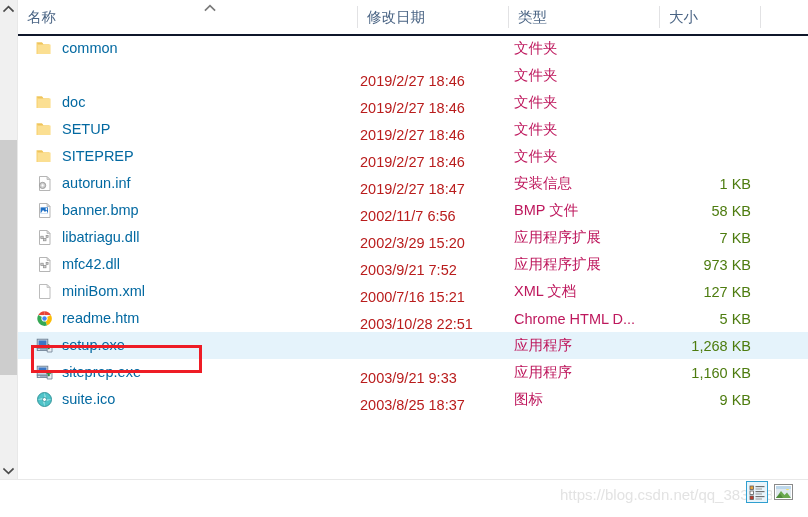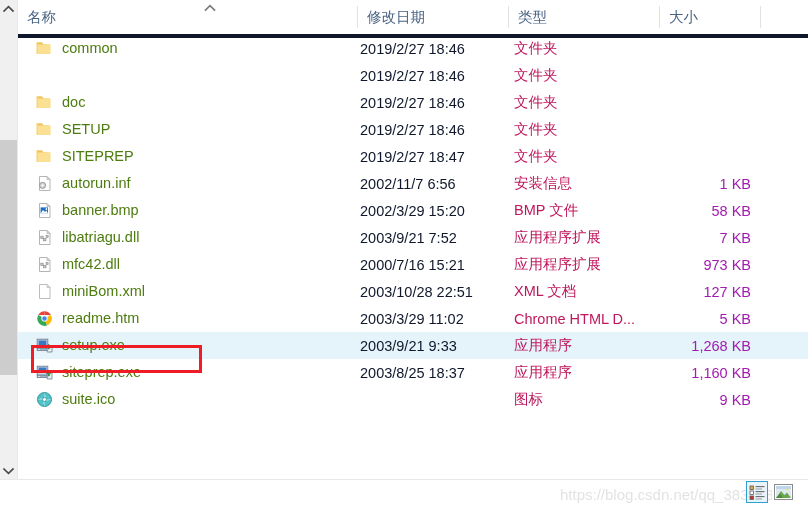--- a/index.html
+++ b/index.html
@@ -68,21 +68,21 @@
     background: #ffffff;
   }
 
   
   .header {
     position: absolute;
     left: 0;
     top: 0;
     width: 790px;
     height: 34px;
-    border-bottom: 4px solid #0f172a;
+    border-bottom: 2px solid #0f172a;
     background: #ffffff;
   }
   .hcell {
     position: absolute;
     top: 0;
     height: 34px;
     display: flex;
     align-items: center;
     color: #4a6484;
     font-size: 14.5px;
@@ -123,28 +123,28 @@
     background: #e5f3fb;
   }
 
   .cell {
     position: absolute;
     top: 0;
     height: 27px;
     display: flex;
     align-items: center;
     font-size: 14.5px;
-    color: #4d7c0f;
+    color: #0369a1;
     white-space: nowrap;
     overflow: hidden;
   }
   .c-name  { left: 0px;   width: 339px; }
-  .c-date  { left: 342px; width: 148px; color: #0f172a; }
+  .c-date  { left: 342px; width: 148px; color: #b91c1c; margin-top: 32px; }
   .c-type  { left: 496px; width: 140px; color: #be185d; }
-  .c-size  { left: 632px; width: 110px; color: #a21caf;
+  .c-size  { left: 632px; width: 110px; color: #4d7c0f;
              justify-content: flex-end; padding-right: 9px; box-sizing: border-box; }
 
   .name-wrap {
     display: flex;
     align-items: center;
     padding-left: 17px;
   }
   .icon {
     width: 19px;
     height: 19px;

